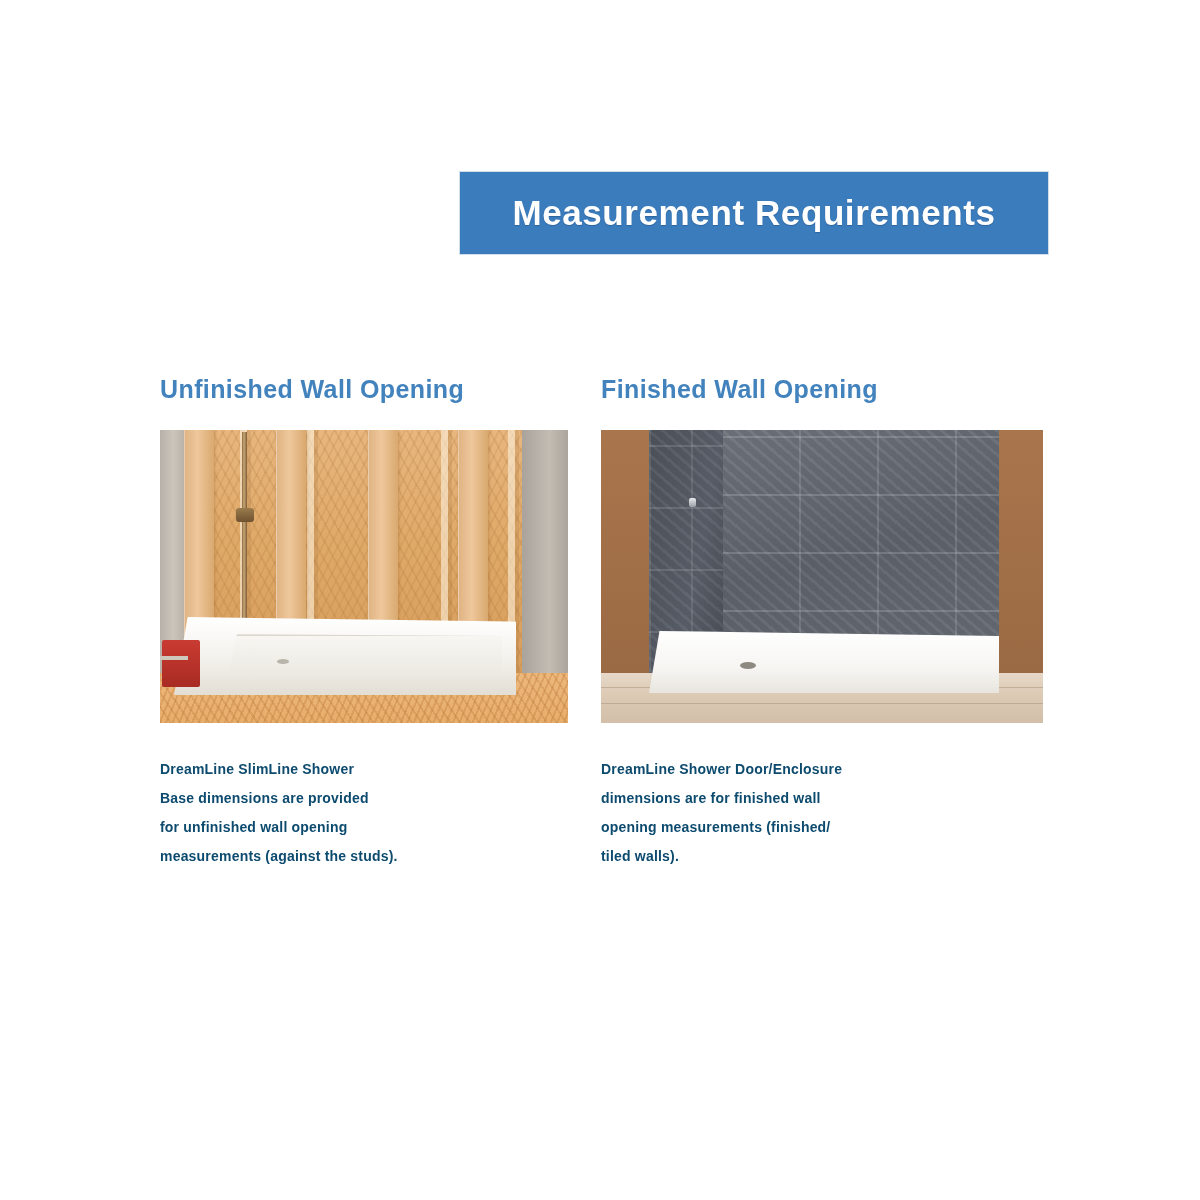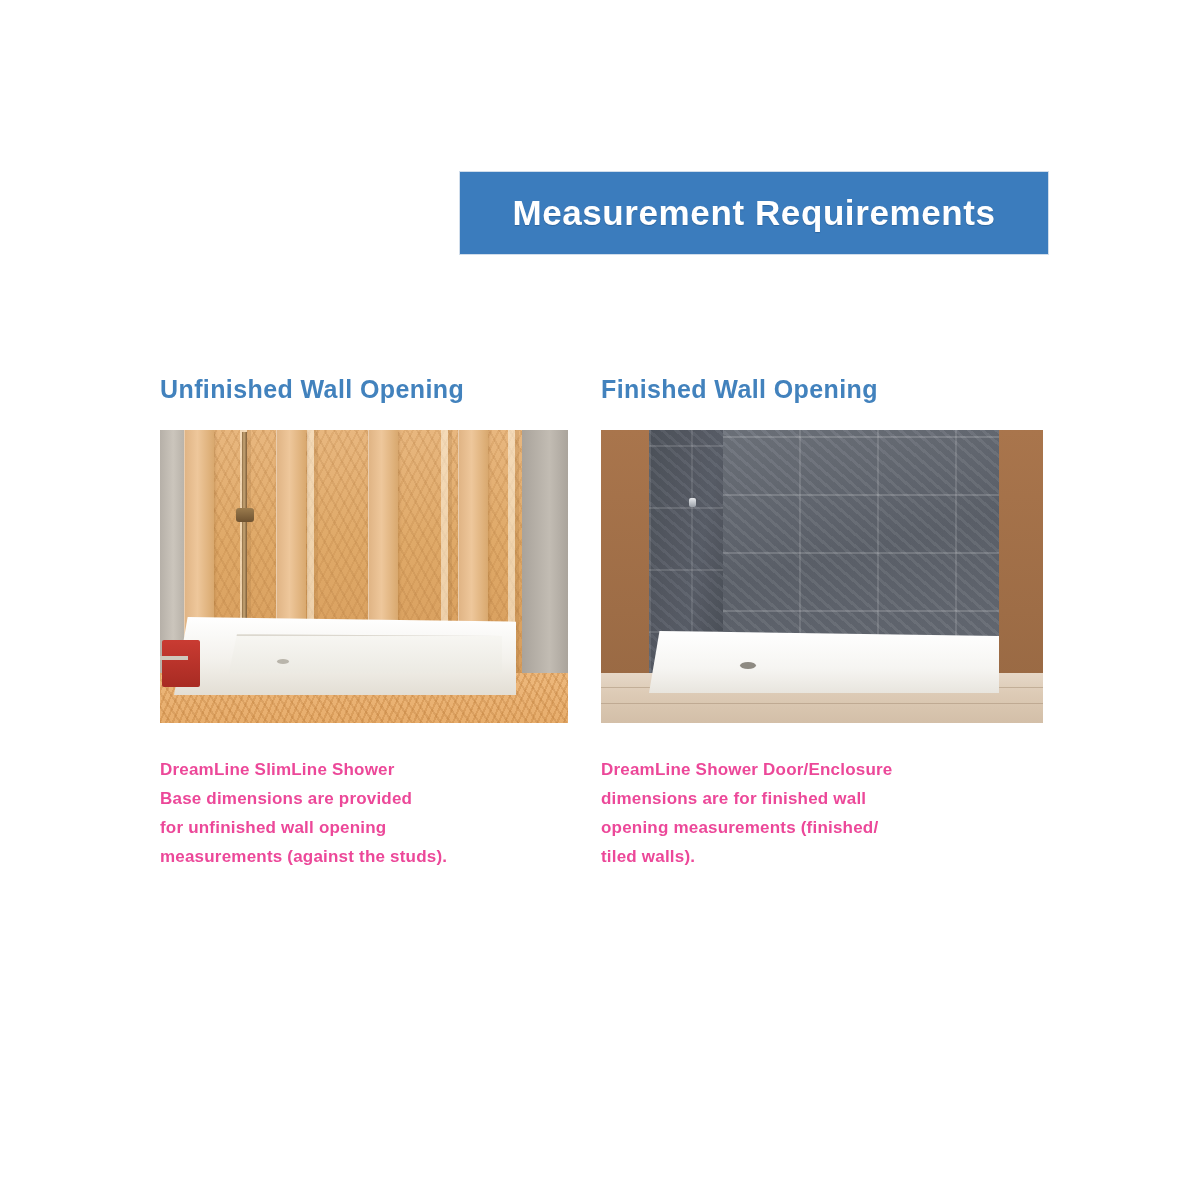--- a/index.html
+++ b/index.html
@@ -57,24 +57,24 @@
   .photo {
     width: 100%;
     height: 293px;
     position: relative;
     overflow: hidden;
     background: #cfcfcf;
   }
 
   .caption {
     margin-top: 32px;
-    font-size: 17px;
+    font-size: 14px;
     font-weight: bold;
     line-height: 29px;
-    color: #ec4899;
+    color: #0c4a6e;
     letter-spacing: 0.2px;
     white-space: pre-line;
   }
 
   
   .lp-wall-left, .lp-wall-right {
     position: absolute; top: 0; bottom: 0;
     background: linear-gradient(90deg,#b6b0a8,#cbc5bc 55%,#b9b3aa);
   }
   .lp-wall-left  { left: 0;  width: 24px; }

